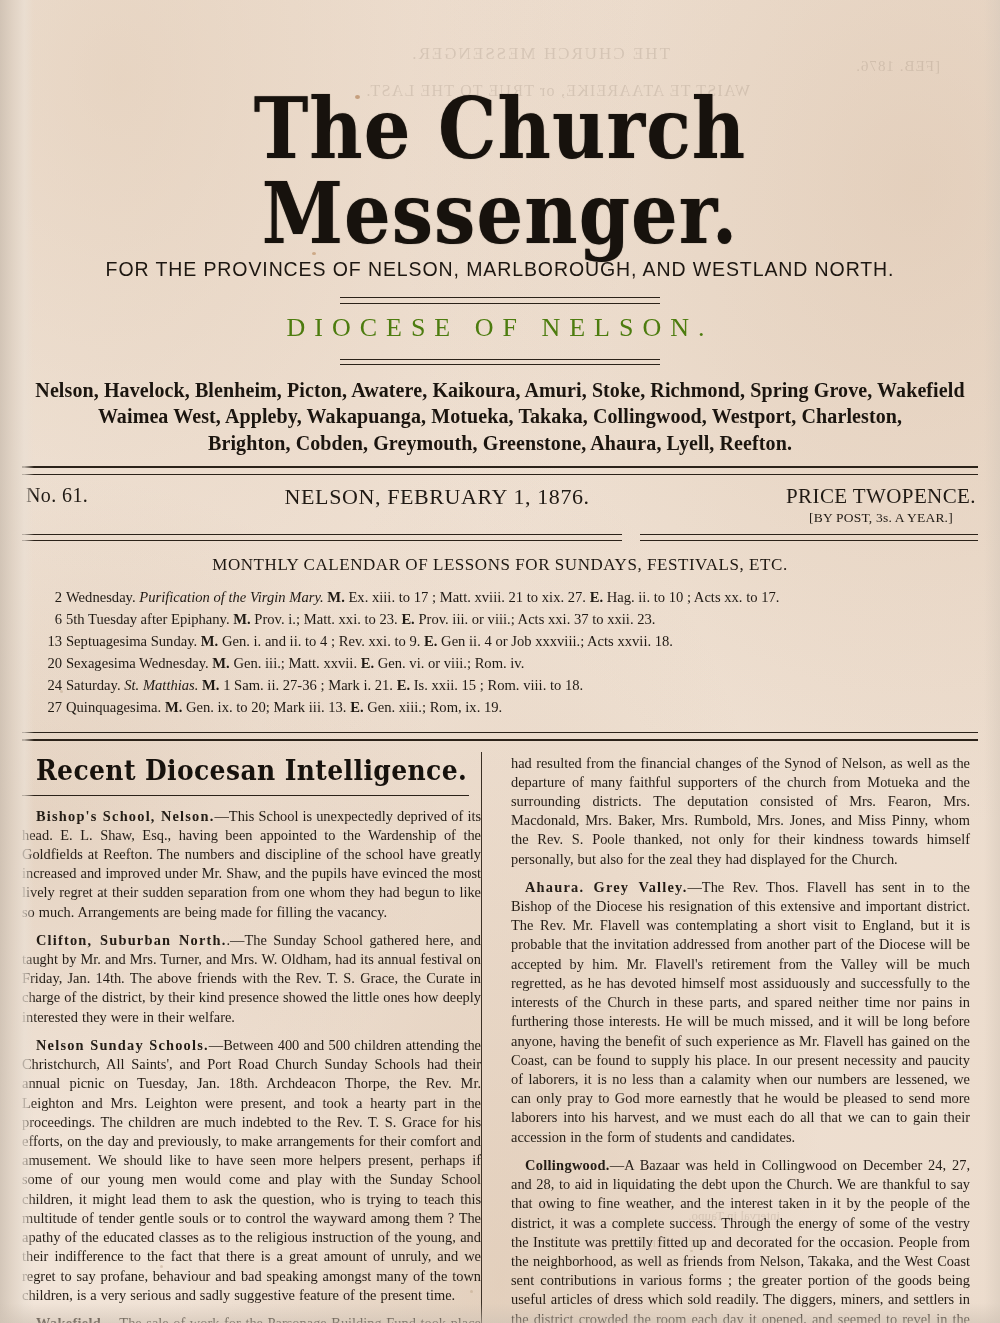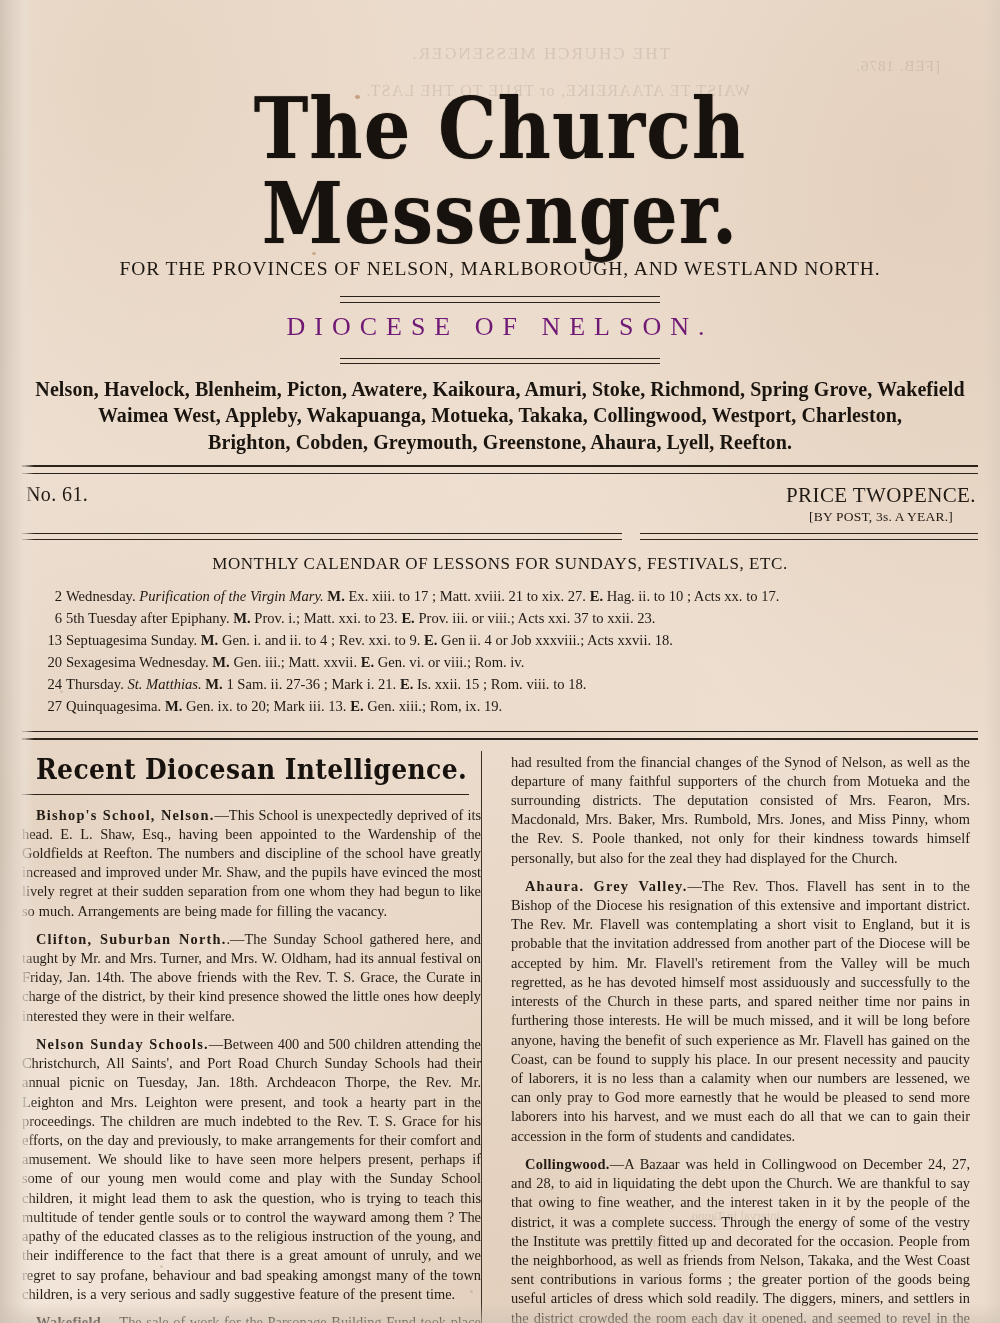--- a/index.html
+++ b/index.html
@@ -67,37 +67,37 @@
     transform:scaleY(1.18) scaleX(1.02);
     transform-origin:center top;
     text-shadow:0 0 1px rgba(25,18,12,.55);
   }
 
   .sub1{
     text-align:center;
     font-size:19.5px;
     letter-spacing:.9px;
     margin-top:28px;
-    font-family:Liberation Serif, serif;
+    font-family:Liberation Sans, sans-serif;
     color:#1d1711;
     white-space:nowrap;
   }
   .rule-dbl{
     margin:16px auto 0 auto;
     width:320px;height:5px;
     border-top:1.6px solid #2b2219;
     border-bottom:1.6px solid #2b2219;
   }
   .rule-dbl.thin{height:4px;}
   .diocese{
     text-align:center;
     font-size:26px;
     letter-spacing:9px;
     margin:9px 0 0 0;
-    color:#701a75;
+    color:#4d7c0f;
     font-family:"Liberation Serif",serif;
   }
   .towns{
     text-align:center;
     font-size:20px;
     line-height:1.32;
     margin-top:12px;
     color:#1b150f;
     font-weight:600;
     letter-spacing:.1px;
@@ -205,38 +205,39 @@
     <div class="towns">
       <div>Nelson, Havelock, Blenheim, Picton, Awatere, Kaikoura, Amuri, Stoke, Richmond, Spring Grove, Wakefield</div>
       <div>Waimea West, Appleby, Wakapuanga, Motueka, Takaka, Collingwood, Westport, Charleston,</div>
       <div>Brighton, Cobden, Greymouth, Greenstone, Ahaura, Lyell, Reefton.</div>
     </div>
 
     <div class="rule-wide"></div>
 
     <div class="issueline">
       <div class="issue-no">No. 61.</div>
+      <div class="issue-date">NELSON, FEBRUARY 1, 1876.</div>
       <div class="issue-price">
         <span class="p1">PRICE TWOPENCE.</span>
         <span class="p2">[BY POST, 3s. A YEAR.]</span>
       </div>
     </div>
 
     <div class="split-rule">
       <div class="a"></div>
       <div class="b"></div>
     </div>
 
     <div class="cal-title">MONTHLY CALENDAR OF LESSONS FOR SUNDAYS, FESTIVALS, ETC.</div>
     <ul class="cal-list" id="cal-list">
         <li><span class="day">2</span><span>Wednesday. </span><i>Purification of the Virgin Mary.</i>  <b>M.</b><span> Ex. xiii. to 17 ; Matt. xviii. 21 to xix. 27.  </span><b>E.</b><span> Hag. ii. to 10 ; Acts xx. to 17.</span></li>
         <li><span class="day">6</span><span>5th Tuesday after Epiphany. </span><b>M.</b><span> Prov. i.; Matt. xxi. to 23.  </span><b>E.</b><span> Prov. iii. or viii.; Acts xxi. 37 to xxii. 23.</span></li>
         <li><span class="day">13</span><span>Septuagesima Sunday. </span><b>M.</b><span> Gen. i. and ii. to 4 ; Rev. xxi. to 9.  </span><b>E.</b><span> Gen ii. 4 or Job xxxviii.; Acts xxvii. 18.</span></li>
         <li><span class="day">20</span><span>Sexagesima Wednesday. </span><b>M.</b><span> Gen. iii.; Matt. xxvii.  </span><b>E.</b><span> Gen. vi. or viii.; Rom. iv.</span></li>
-        <li><span class="day">24</span><span>Thursday. </span><i>St. Matthias.</i>  <b>M.</b><span> 1 Sam. ii. 27-36 ; Mark i. 21.  </span><b>E.</b><span> Is. xxii. 15 ; Rom. viii. to 18.</span></li>
+        <li><span class="day">24</span><span>Saturday. </span><i>St. Matthias.</i>  <b>M.</b><span> 1 Sam. ii. 27-36 ; Mark i. 21.  </span><b>E.</b><span> Is. xxii. 15 ; Rom. viii. to 18.</span></li>
         <li><span class="day">27</span><span>Quinquagesima. </span><b>M.</b><span> Gen. ix. to 20; Mark iii. 13.  </span><b>E.</b><span> Gen. xiii.; Rom, ix. 19.</span></li>
       </ul>
 
     <div class="rule-pair"></div>
 
     <div class="cols">
       <div class="coldiv"></div>
 
       <div class="col left">
         <div class="sect-title">Recent Diocesan Intelligence.</div>

